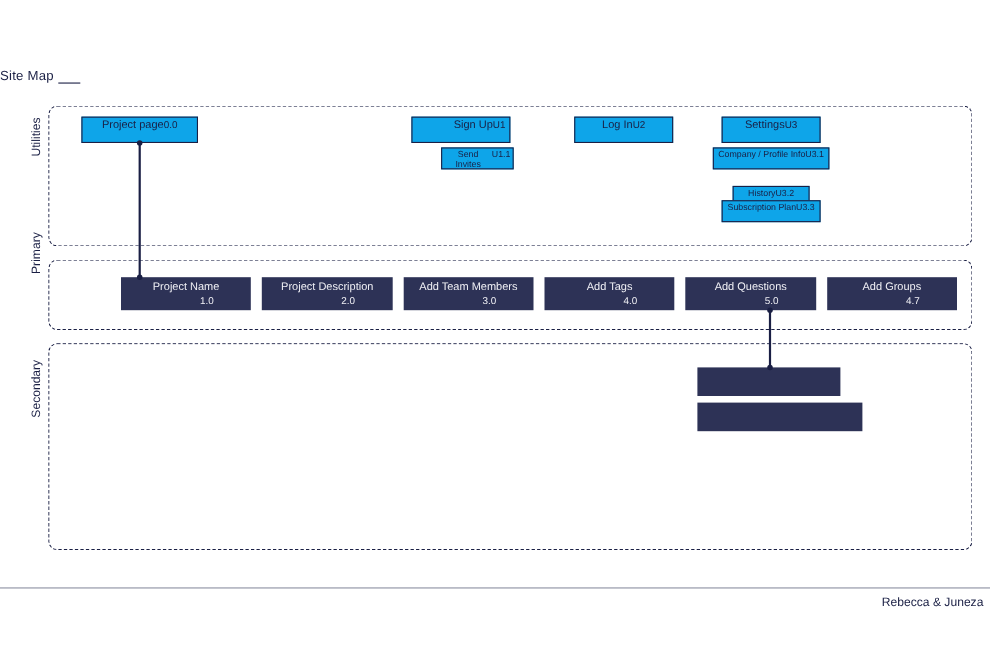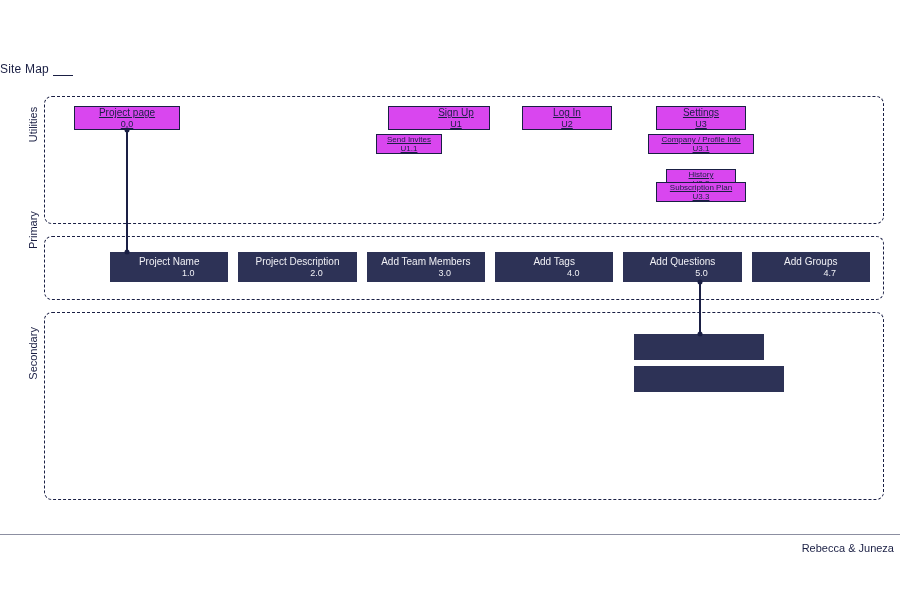--- a/index.html
+++ b/index.html
@@ -38,29 +38,28 @@
     white-space: nowrap;
   }
 
   .utilities { top: 96px; left: 44px; width: 840px; height: 128px; }
   .primary   { top: 236px; left: 44px; width: 840px; height: 64px; }
   .secondary { top: 312px; left: 44px; width: 840px; height: 188px; }
 
   .node {
     position: absolute;
     border: 1px solid #1a1f44;
-    background: #d946ef;
+    background: #0ea5e9;
     text-align: center;
     display: flex;
-    flex-direction: column;
+    flex-direction: row;
     justify-content: center;
     line-height: 1.15;
     font-size: 10px;
     padding: 1px 2px;
-    text-decoration: underline;
   }
   .node .name { font-size: 10px; }
   .node .code { font-size: 9px; }
 
   .node-small .name { font-size: 8px; }
   .node-small .code { font-size: 8px; }
 
   .primary-row {
     position: absolute;
     top: 252px;
@@ -135,25 +134,25 @@
 
 <div class="section utilities">
   <div class="section-label">Utilities</div>
 </div>
 
 <div class="node" style="top:106px; left:74px; width:106px; height:24px;">
   <span class="name">Project page</span>
   <span class="code">0.0</span>
 </div>
 
-<div class="node" style="top:106px; left:388px; width:102px; height:24px;padding-left:36px;">
+<div class="node" style="top:106px; left:374px; width:90px; height:24px;padding-left:36px;">
   <span class="name">Sign Up</span>
   <span class="code">U1</span>
 </div>
-<div class="node node-small" style="top:134px; left:376px; width:66px; height:20px;">
+<div class="node node-small" style="top:134px; left:401px; width:66px; height:20px;">
   <span class="name">Send Invites</span>
   <span class="code">U1.1</span>
 </div>
 
 <div class="node" style="top:106px; left:522px; width:90px; height:24px;">
   <span class="name">Log In</span>
   <span class="code">U2</span>
 </div>
 
 <div class="node" style="top:106px; left:656px; width:90px; height:24px;text-align:center;">

